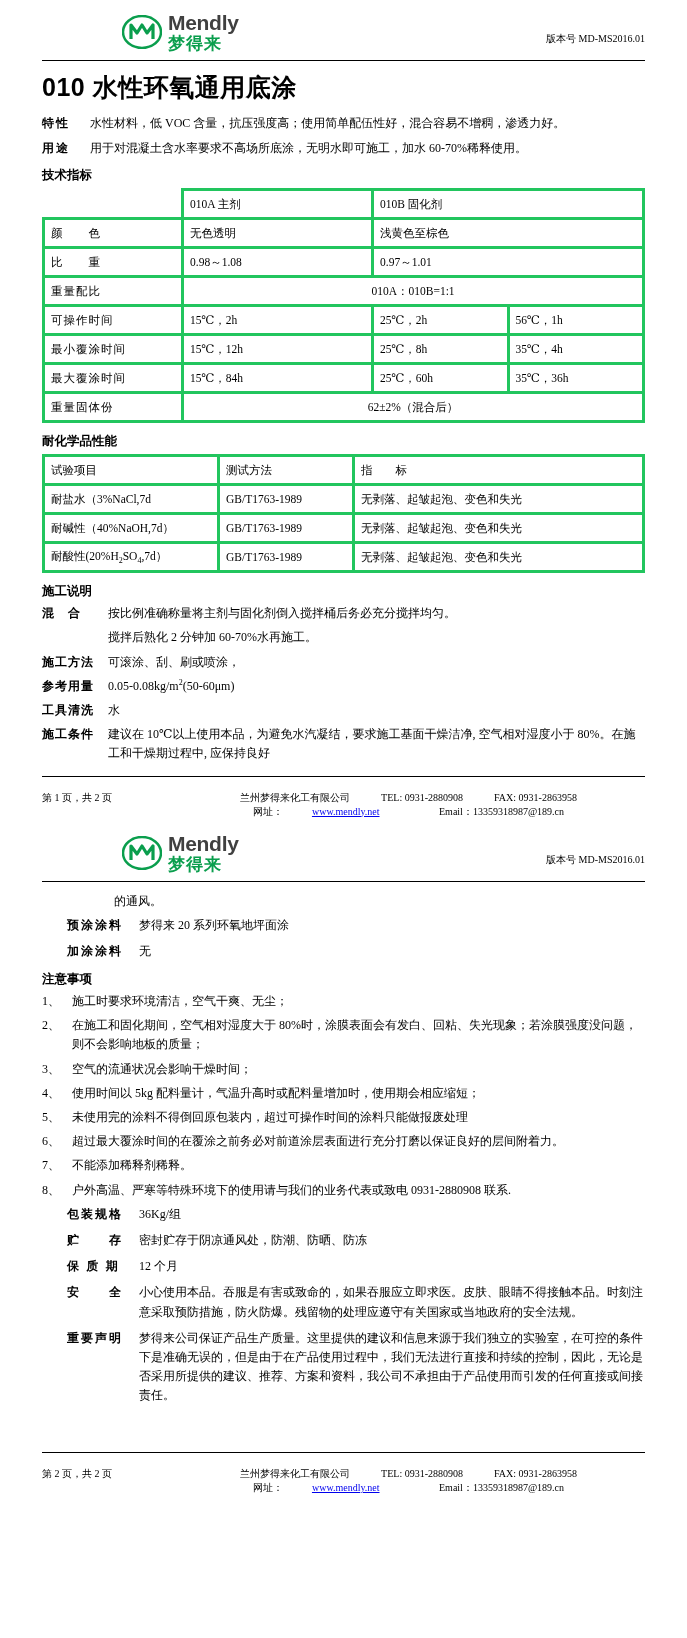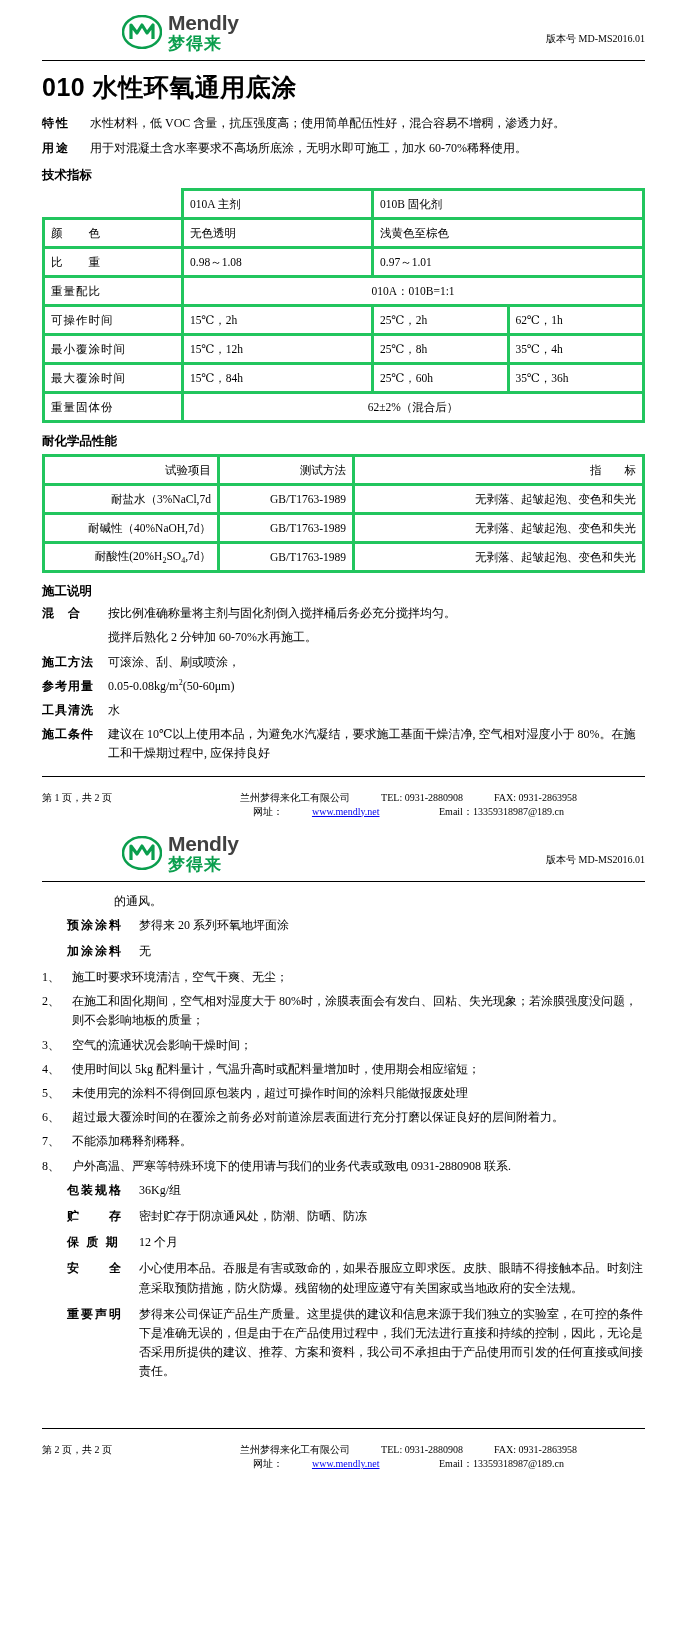--- a/index.html
+++ b/index.html
@@ -113,21 +113,21 @@
     text-align: left;
     vertical-align: middle;
   }
   .tech-table td:first-child {
     width: 124px;
     letter-spacing: 1px;
   }
   .tech-table .c2 { width: 175px; }
   .hdr-empty { border-left: 1px solid #fff; border-top: 1px solid #fff; }
   .center { text-align: center; }
-  .chem-table td { text-align: right; }
+  .chem-table td { text-align: left; }
   .chem-table .col1 { width: 160px; }
   .chem-table .col2 { width: 120px; }
   
   .cons-row {
     display: flex;
     margin-bottom: 5px;
     line-height: 1.6;
   }
   .cons-row .lbl {
     font-family: "Liberation Sans", sans-serif;
@@ -262,21 +262,21 @@
       <td colspan="2">0.97～1.01</td>
     </tr>
     <tr>
       <td>重量配比</td>
       <td colspan="3" class="center">010A：010B=1:1</td>
     </tr>
     <tr>
       <td>可操作时间</td>
       <td class="c2">15℃，2h</td>
       <td>25℃，2h</td>
-      <td>62℃，1h</td>
+      <td>56℃，1h</td>
     </tr>
     <tr>
       <td>最小覆涂时间</td>
       <td class="c2">15℃，12h</td>
       <td>25℃，8h</td>
       <td>35℃，4h</td>
     </tr>
     <tr>
       <td>最大覆涂时间</td>
       <td class="c2">15℃，84h</td>
@@ -388,20 +388,21 @@
 
   <div class="p2-row">
     <div class="lbl">预涂涂料</div>
     <div class="val">梦得来 20 系列环氧地坪面涂</div>
   </div>
   <div class="p2-row">
     <div class="lbl">加涂涂料</div>
     <div class="val">无</div>
   </div>
 
+  <div class="section-head">注意事项</div>
   <div class="notes-list">
     <div class="note-item">
       <span class="note-num">1、</span>
       <span class="note-txt">施工时要求环境清洁，空气干爽、无尘；</span>
     </div>
     <div class="note-item">
       <span class="note-num">2、</span>
       <span class="note-txt">在施工和固化期间，空气相对湿度大于 80%时，涂膜表面会有发白、回粘、失光现象；若涂膜强度没问题，则不会影响地板的质量；</span>
     </div>
     <div class="note-item">

